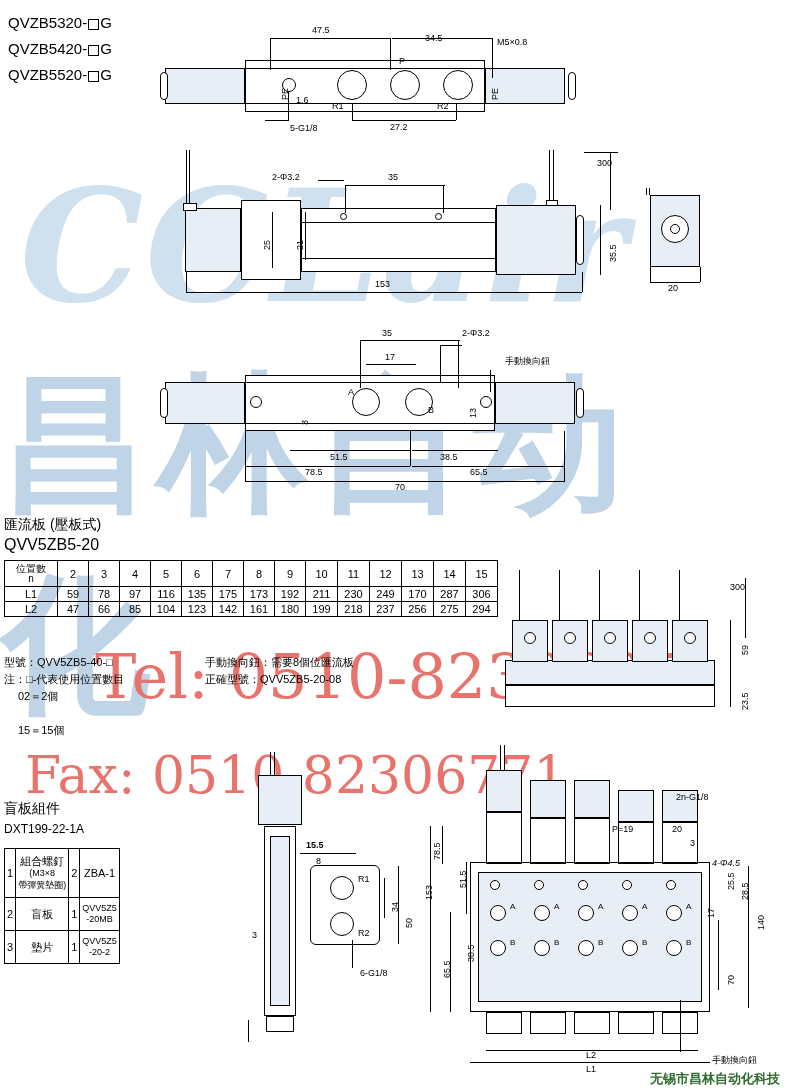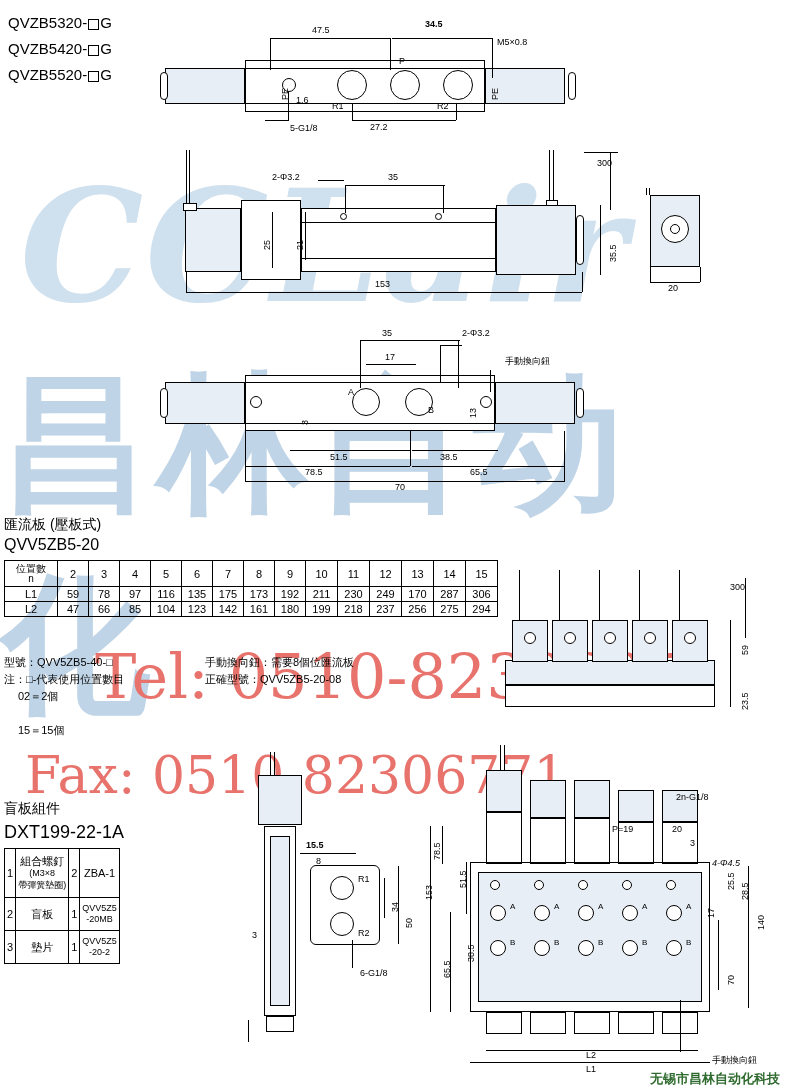--- a/index.html
+++ b/index.html
@@ -70,37 +70,37 @@
 
   <div class="bxb fill" style="left:485px;top:68px;width:80px;height:36px;"></div>
   <div class="bxb" style="left:568px;top:72px;width:8px;height:28px;border-radius:4px;"></div>
 
   <div class="ln hl" style="left:270px;top:38px;width:120px;"></div>
   <div class="ln hl" style="left:392px;top:38px;width:100px;"></div>
   <div class="ln vl" style="left:270px;top:38px;height:32px;"></div>
   <div class="ln vl" style="left:390px;top:38px;height:32px;"></div>
   <div class="ln vl" style="left:492px;top:38px;height:40px;"></div>
   <div class="dim" style="left:312px;top:25px;">47.5</div>
-  <div class="dim" style="left:425px;top:19px;font-weight:bold;">34.5</div>
+  <div class="dim" style="left:425px;top:33px;">34.5</div>
 
   <div class="dim" style="left:497px;top:37px;">M5×0.8</div>
   <div class="ln" style="left:492px;top:52px;width:1px;height:26px;"></div>
 
   <div class="lblv" style="left:280px;top:100px;">PE</div>
   <div class="lblv" style="left:490px;top:100px;">PE</div>
   <div class="lbl" style="left:399px;top:56px;">P</div>
   <div class="lbl" style="left:332px;top:101px;">R1</div>
   <div class="lbl" style="left:437px;top:101px;">R2</div>
 
   <div class="dim" style="left:296px;top:95px;">1.6</div>
 
   <div class="ln hl" style="left:352px;top:120px;width:104px;"></div>
   <div class="ln vl" style="left:352px;top:104px;height:16px;"></div>
   <div class="ln vl" style="left:456px;top:104px;height:16px;"></div>
-  <div class="dim" style="left:370px;top:122px;">27.2</div>
+  <div class="dim" style="left:390px;top:122px;">27.2</div>
 
   <div class="ln" style="left:288px;top:92px;width:1px;height:28px;"></div>
   <div class="ln hl" style="left:265px;top:120px;width:24px;"></div>
   <div class="dim" style="left:290px;top:123px;">5-G1/8</div>
 </div>
 
 <div>
 
   <div class="bxb fill" style="left:185px;top:208px;width:56px;height:64px;"></div>
   <div class="ln vl" style="left:186px;top:150px;height:58px;"></div>
@@ -292,21 +292,21 @@
 
   <div class="ln vl" style="left:745px;top:578px;height:60px;"></div>
   <div class="dim" style="left:730px;top:582px;">300</div>
   <div class="dimv" style="left:740px;top:655px;">59</div>
   <div class="ln vl" style="left:730px;top:620px;height:42px;"></div>
   <div class="dimv" style="left:740px;top:710px;">23.5</div>
   <div class="ln vl" style="left:730px;top:662px;height:45px;"></div>
 </div>
 
 <div class="abs sect-title" style="left:4px;top:800px;">盲板組件</div>
-<div class="abs" style="left:4px;top:822px;font-size:18px;">DXT199-22-1A</div>
+<div class="abs" style="left:4px;top:822px;font-size:12px;">DXT199-22-1A</div>
 
 <div class="abs" style="left:4px;top:848px;">
   <table class="grid">
     <tbody>
     <tr>
       <td style="height:46px;">1</td>
       <td style="line-height:12px;">
         <div>組合螺釘</div>
         <div style="font-size:9px;">(M3×8</div>
         <div style="font-size:9px;">帶彈簧墊圈)</div>

